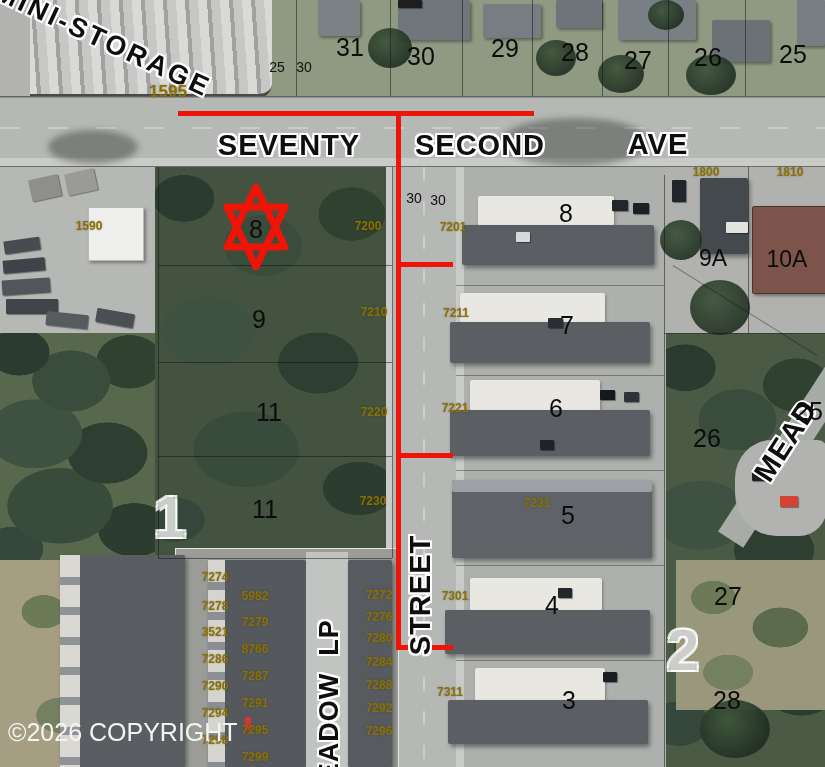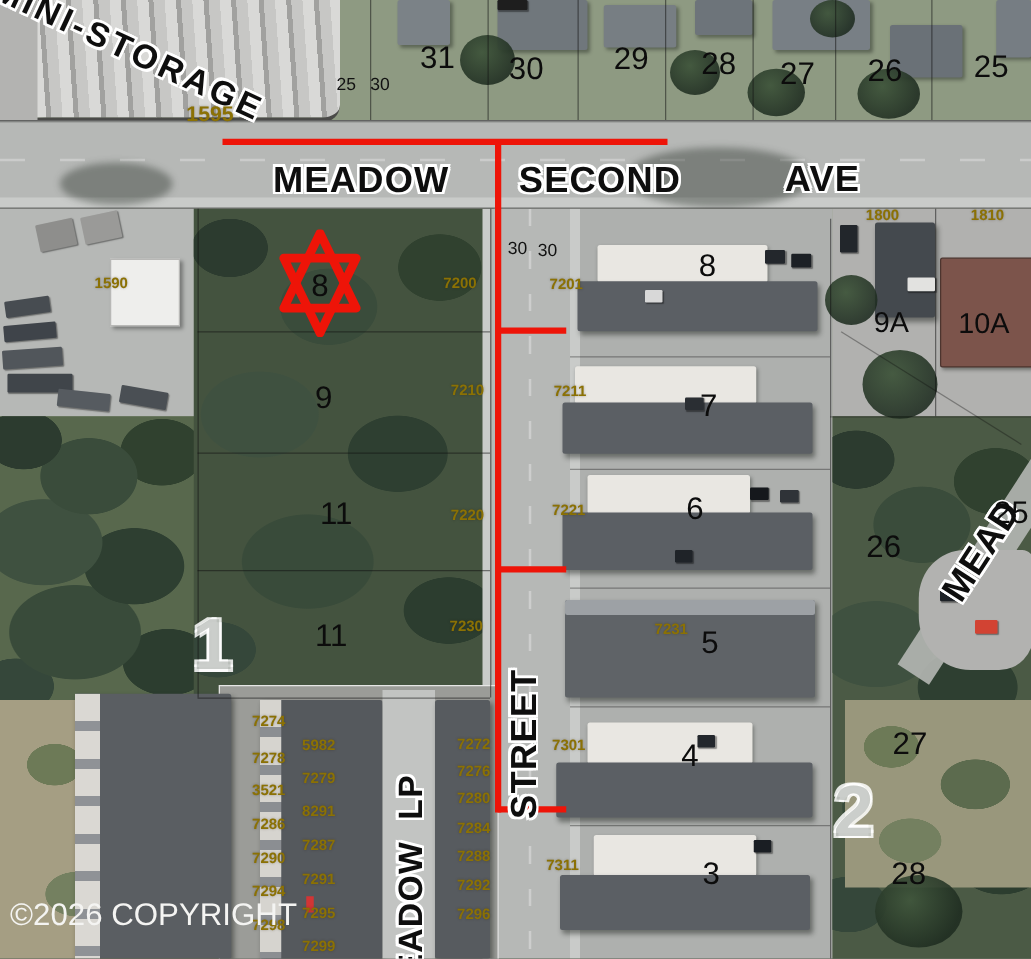--- a/index.html
+++ b/index.html
@@ -199,21 +199,21 @@
   <div class="redline" style="left:398px;top:645px;width:55px;height:5px;"></div>
   <div class="redline" style="left:245px;top:717px;width:6px;height:13px;background:#d23535;"></div>
 
   <div class="star-wrap">
     <svg width="96" height="86" viewBox="-48 -43 96 86">
       <polygon points="0,-40 29,20 -29,20" fill="none" stroke="var(--red,#ee1408)" stroke-width="7" stroke-linejoin="round"></polygon>
       <polygon points="0,40 29,-20 -29,-20" fill="none" stroke="var(--red,#ee1408)" stroke-width="7" stroke-linejoin="round"></polygon>
     </svg>
   </div>
 
-  <div class="lbl road-label" style="left:289px;top:145px">MEADOW</div>
+  <div class="lbl road-label" style="left:289px;top:145px">SEVENTY</div>
   <div class="lbl road-label" style="left:480px;top:145px">SECOND</div>
   <div class="lbl road-label" style="left:658px;top:144px">AVE</div>
   <div class="lbl road-label" style="left:420px;top:595px;transform:translate(-50%,-50%) rotate(-90deg);">STREET</div>
   <div class="lbl road-label" style="left:329px;top:712px;font-size:27px;transform:translate(-50%,-50%) rotate(-90deg);">MEADOW  LP</div>
   <div class="lbl road-label" style="left:786px;top:441px;transform:translate(-50%,-50%) rotate(-57deg);">MEAD</div>
   <div class="lbl road-label" style="left:103px;top:40px;font-size:27px;letter-spacing:3px;transform:translate(-50%,-50%) rotate(25deg);">MINI-STORAGE</div>
 
   <span class="lbl lot" style="left:350px;top:47px">31</span>
   <span class="lbl lot" style="left:421px;top:56px">30</span>
   <span class="lbl lot" style="left:505px;top:48px">29</span>
@@ -269,21 +269,21 @@
   <span class="lbl addr" style="left:215px;top:577px">7274</span>
   <span class="lbl addr" style="left:215px;top:606px">7278</span>
   <span class="lbl addr" style="left:215px;top:632px">3521</span>
   <span class="lbl addr" style="left:215px;top:659px">7286</span>
   <span class="lbl addr" style="left:215px;top:686px">7290</span>
   <span class="lbl addr" style="left:215px;top:713px">7294</span>
   <span class="lbl addr" style="left:215px;top:740px">7298</span>
 
   <span class="lbl addr" style="left:255px;top:596px">5982</span>
   <span class="lbl addr" style="left:255px;top:622px">7279</span>
-  <span class="lbl addr" style="left:255px;top:649px">8291</span>
+  <span class="lbl addr" style="left:255px;top:649px">8766</span>
   <span class="lbl addr" style="left:255px;top:676px">7287</span>
   <span class="lbl addr" style="left:255px;top:703px">7291</span>
   <span class="lbl addr" style="left:255px;top:730px">7295</span>
   <span class="lbl addr" style="left:255px;top:757px">7299</span>
 
   <span class="lbl addr" style="left:379px;top:595px">7272</span>
   <span class="lbl addr" style="left:379px;top:617px">7276</span>
   <span class="lbl addr" style="left:379px;top:638px">7280</span>
   <span class="lbl addr" style="left:379px;top:662px">7284</span>
   <span class="lbl addr" style="left:379px;top:685px">7288</span>

